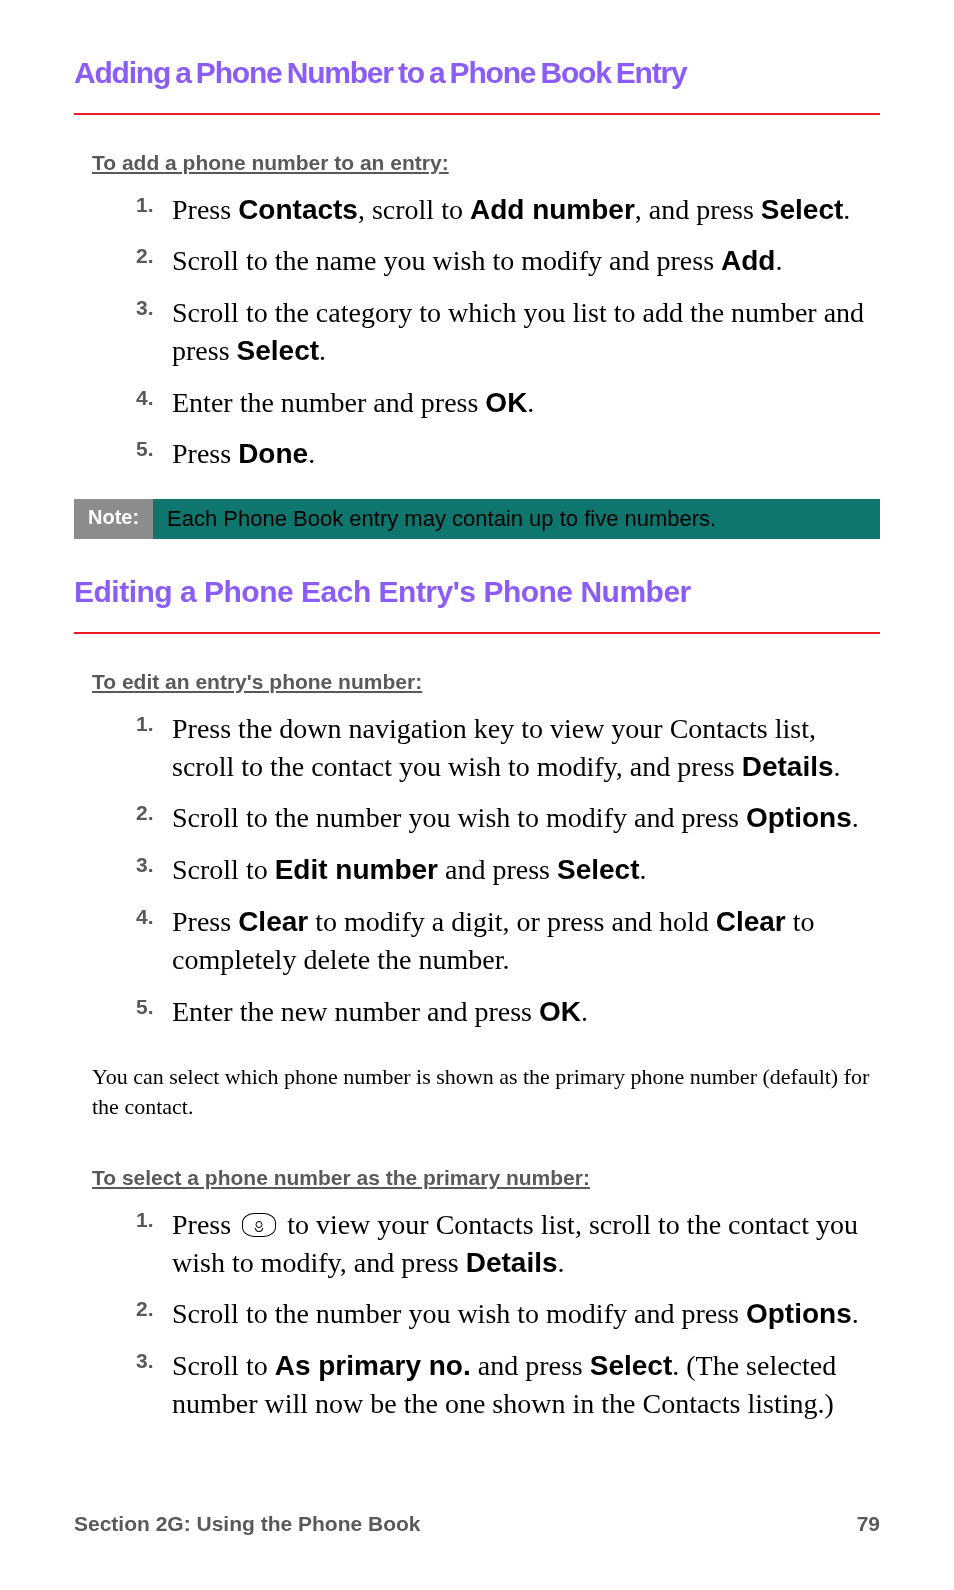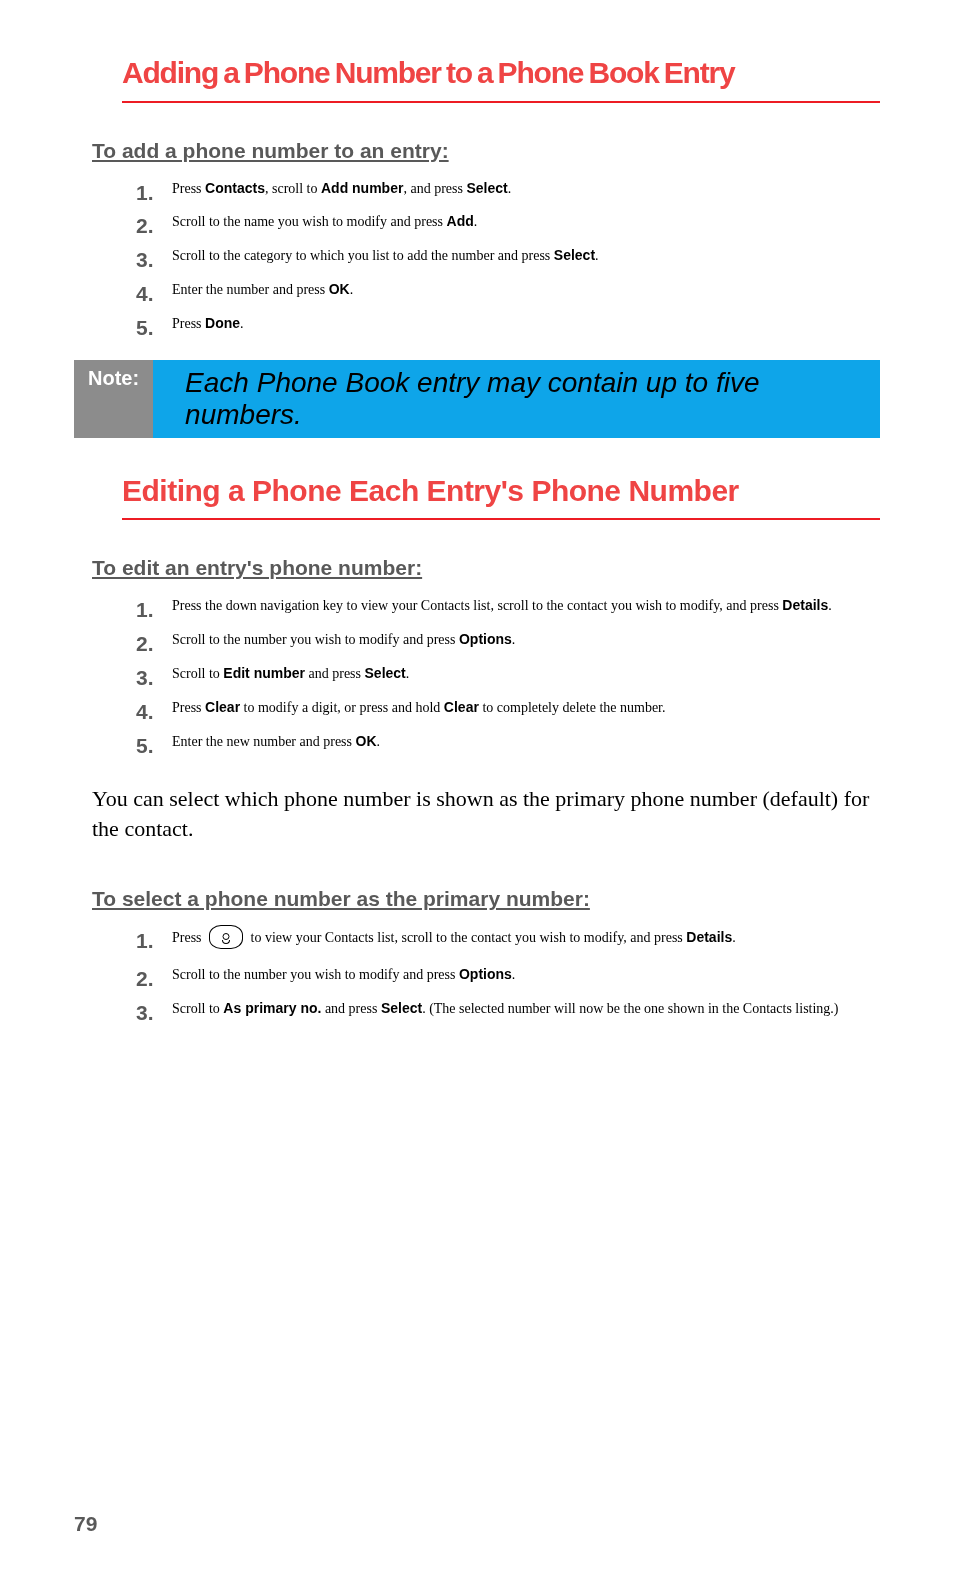--- a/index.html
+++ b/index.html
@@ -1,84 +1,82 @@
 <!DOCTYPE html>
 <html><head>
 <meta charset="utf-8">
 <style>
   * { box-sizing: border-box; margin: 0; padding: 0; }
   html, body { width: 954px; height: 1590px; background: #fff; font-family: Georgia, "Times New Roman", serif; color: #000; }
   .page { position: relative; width: 954px; height: 1590px; padding: 56px 74px 0 74px; }
   h2.section-heading {
     font-family: "Helvetica Neue", Helvetica, Arial, sans-serif;
-    color: #ef4444;
+    color: #8b5cf6;
     font-weight: 800;
     font-size: 30px;
     line-height: 1.15;
     letter-spacing: -0.5px;
-    padding-bottom: 10px;
+    padding-bottom: 22px;
     border-bottom: 2px solid #ed1c24;
-    margin-left: 48px;
   }
   h2.section-heading.tight { letter-spacing: -1.2px; word-spacing: -2px; }
   .intro {
     margin-top: 36px;
     margin-left: 18px;
     font-family: "Helvetica Neue", Helvetica, Arial, sans-serif;
     font-weight: 700;
     color: #595959;
     font-size: 21px;
     text-decoration: underline;
   }
   ol.steps {
     margin-top: 16px;
     margin-left: 62px;
     list-style: none;
     counter-reset: step;
   }
   ol.steps > li {
     counter-increment: step;
     position: relative;
-    font-size: 14px;
+    font-size: 28px;
     line-height: 1.35;
     margin-bottom: 14px;
     padding-left: 36px;
   }
   ol.steps > li::before {
     content: counter(step) ".";
     position: absolute;
     left: 0;
     top: 0;
     font-family: "Helvetica Neue", Helvetica, Arial, sans-serif;
     font-weight: 700;
     color: #595959;
     font-size: 21px;
   }
   .b { font-family: "Helvetica Neue", Helvetica, Arial, sans-serif; font-weight: 700; }
   .note-box {
     display: flex;
     align-items: stretch;
-    background: #0ea5e9;
+    background: #0f766e;
     margin-top: 26px;
     margin-bottom: 36px;
   }
   .note-label {
     background: #8c8c8c;
     color: #fff;
     font-family: "Helvetica Neue", Helvetica, Arial, sans-serif;
     font-weight: 700;
     font-size: 20px;
     padding: 7px 14px;
   }
   .note-text {
     font-family: "Helvetica Neue", Helvetica, Arial, sans-serif;
-    font-size: 28px;
+    font-size: 22px;
     color: #000;
-    padding: 7px 32px;
-    font-style: italic;
+    padding: 7px 14px;
   }
   .body-para {
     margin-top: 32px;
     margin-left: 18px;
     font-size: 22px;
     line-height: 1.35;
   }
   .nav-key-icon {
     display: inline-block;
     vertical-align: middle;
@@ -185,16 +183,17 @@
     </li>
     <li>
       <span>Scroll to the number you wish to modify and press </span><span class="b">Options</span><span>.</span>
     </li>
     <li>
       <span>Scroll to </span><span class="b">As primary no.</span><span> and press </span><span class="b">Select</span><span>. (The selected number will now be the one shown in the Contacts listing.)</span>
     </li>
   </ol>
 
   <div class="footer">
+    <span>Section 2G: Using the Phone Book</span>
     <span>79</span>
   </div>
 
 </div>
 
 </body></html>

